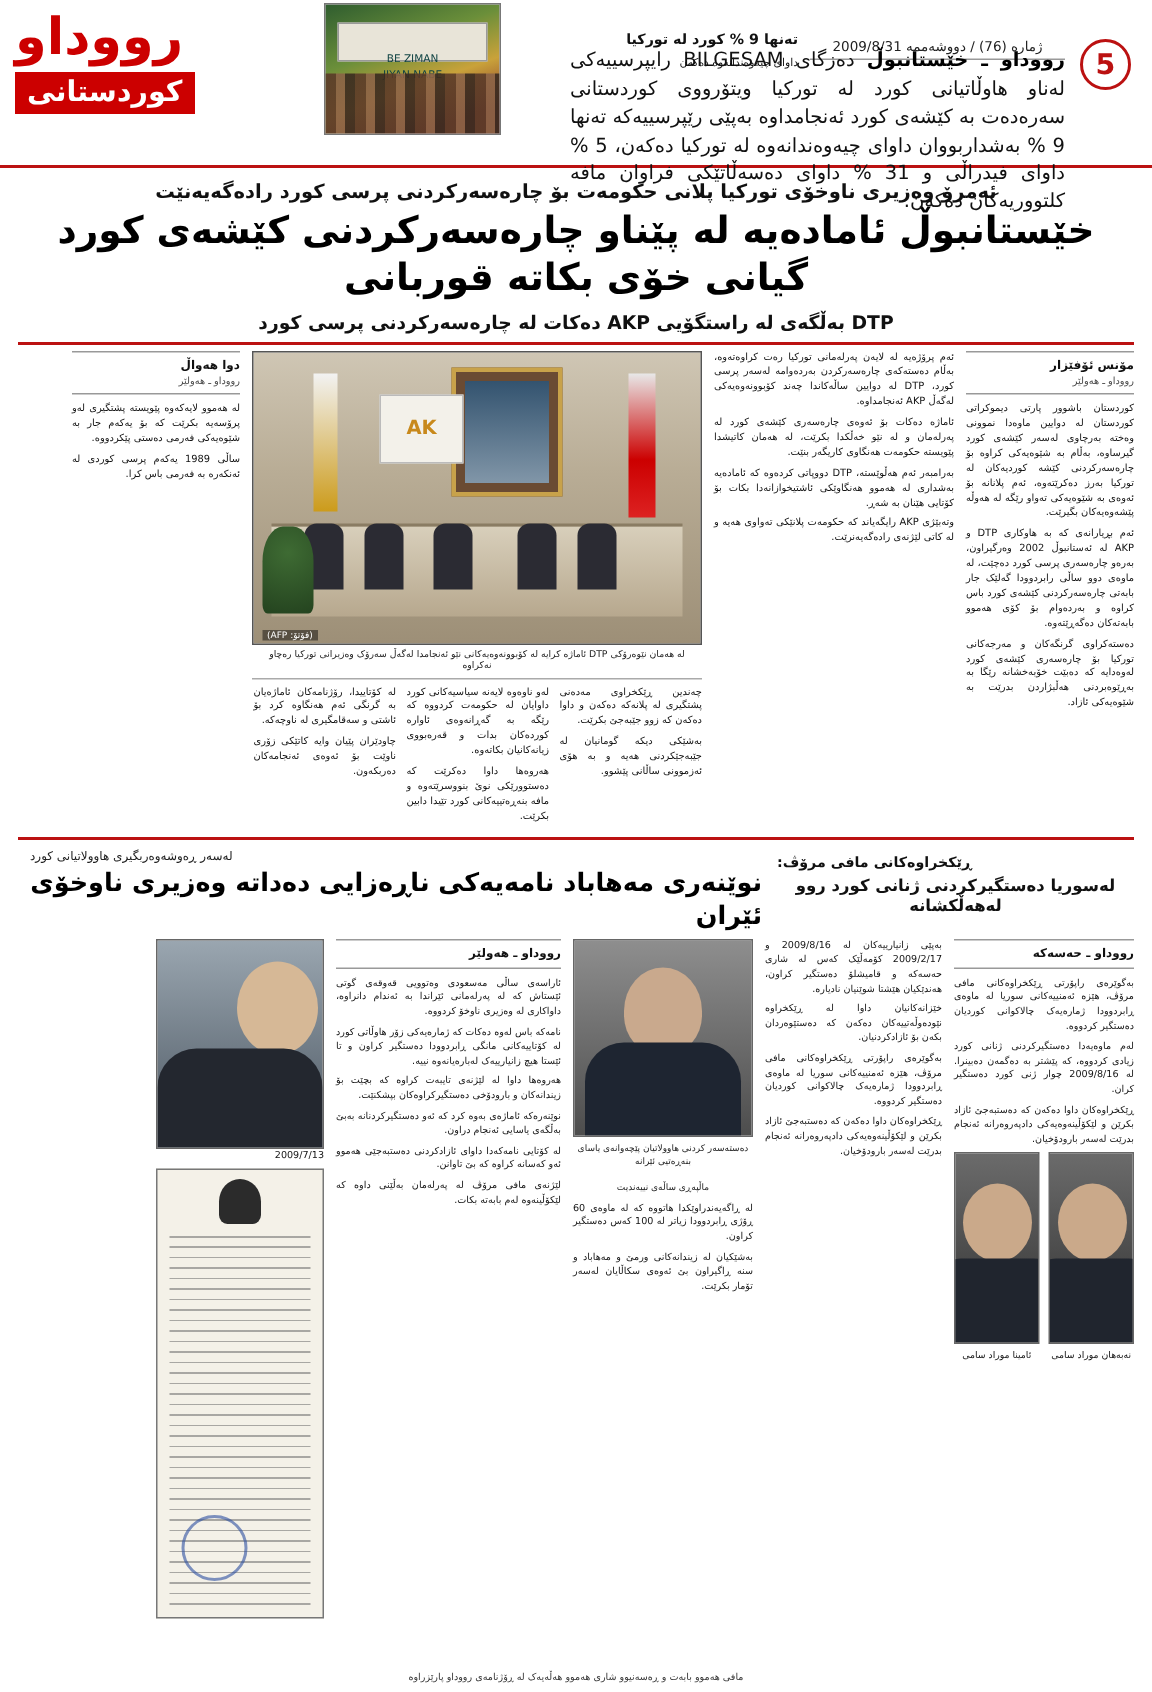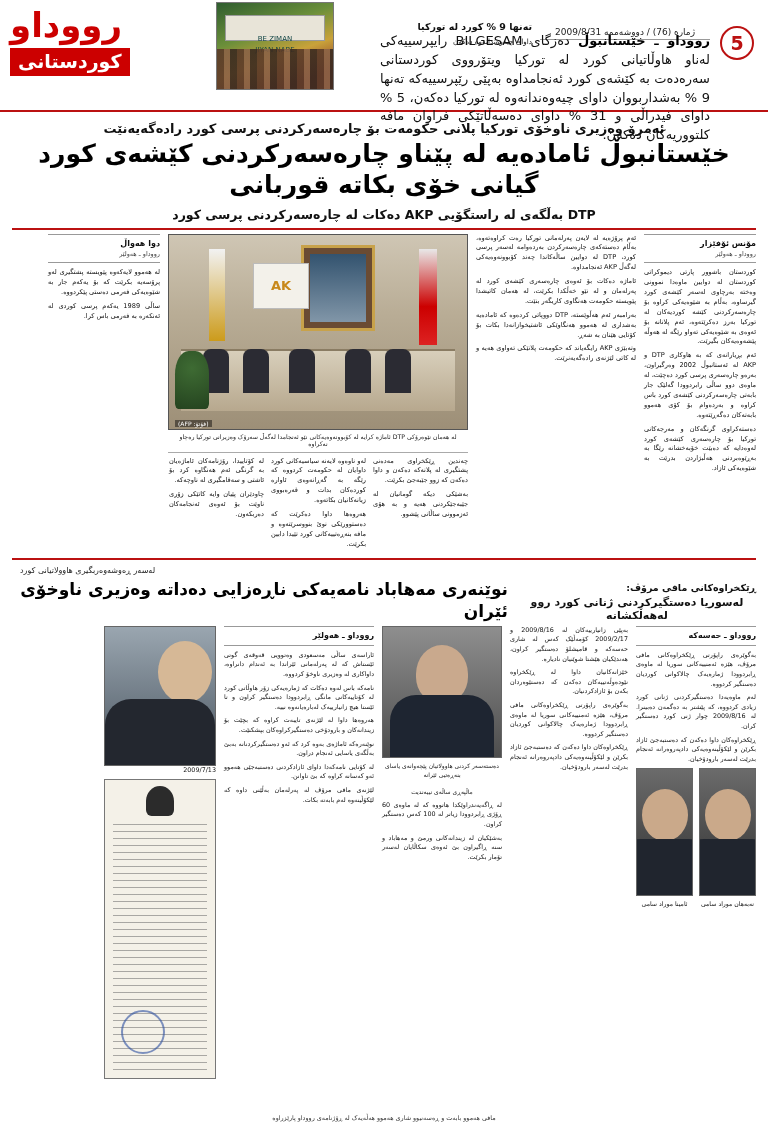--- a/index.html
+++ b/index.html
@@ -218,21 +218,21 @@
   .band-right { width: 490px; }
   .band-title {
     font-size: 20px; font-weight: bold; text-align:center; direction: rtl;
     line-height: 1.3; color:#000;
   }
   .band-title.small { font-size: 17px; text-align: right; }
   .band-eyebrow {
     font-size: 8px; text-align:left; direction: rtl; color:#222; padding: 0 2px 3px 2px;
   }
   .band-sub {
-    font-size: 9.5px; font-weight: bold; text-align:right; direction: rtl; color:#111; margin-top:16px;
+    font-size: 9.5px; font-weight: bold; text-align:left; direction: rtl; color:#111; margin-top:4px;
   }
   .band-sub2 {
     font-size: 11px; font-weight: bold; text-align:center; direction: rtl; color:#111; margin-top:3px;
   }
 
   
   .lower {
     display:flex; direction: rtl; padding: 4px 12px 0 12px; gap: 8px;
   }
   .low-col { direction: rtl; text-align: justify; font-size: 6.4px; line-height:1.5; }

